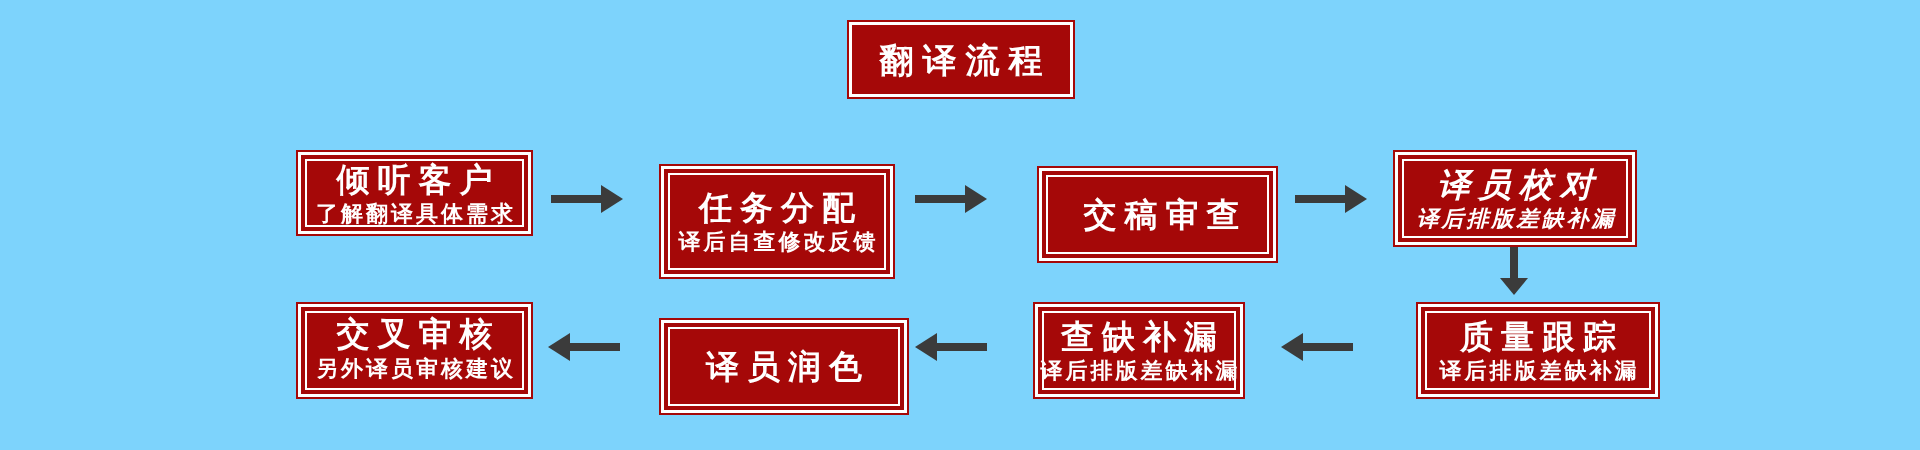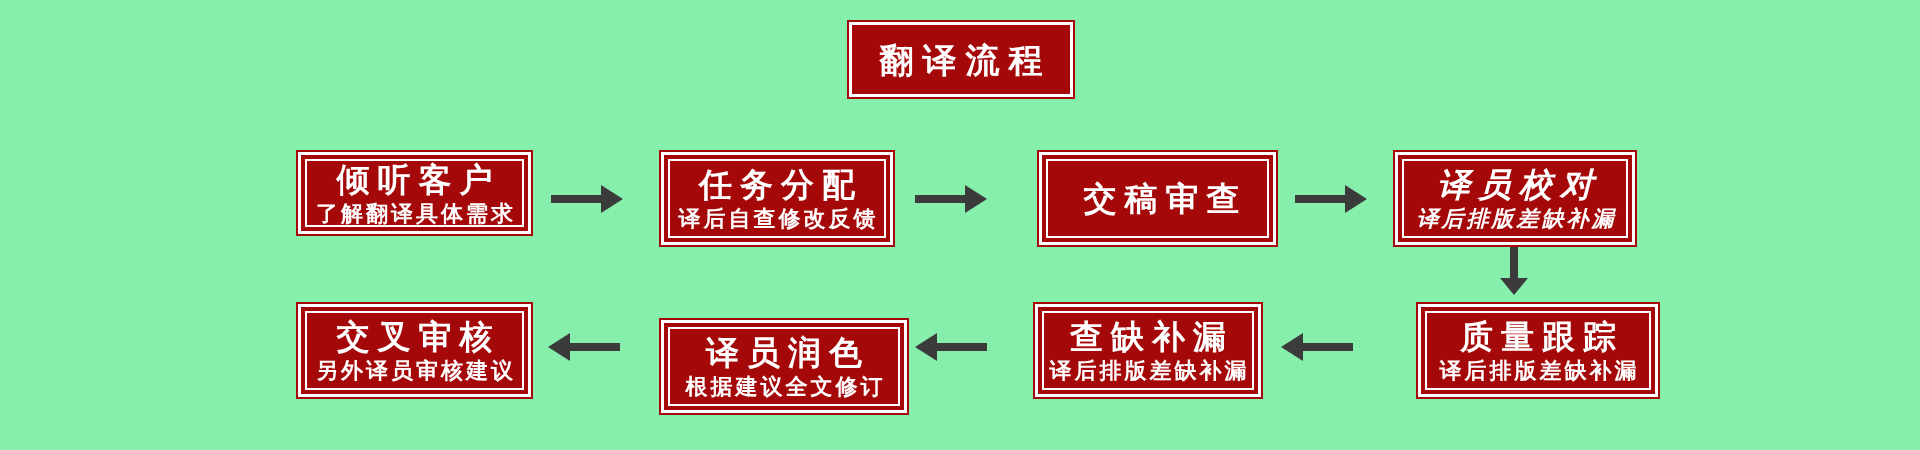--- a/index.html
+++ b/index.html
@@ -5,21 +5,21 @@
   html, body {
     margin: 0;
     padding: 0;
     background: #ebebeb;
     font-family: "Liberation Sans", sans-serif;
   }
   .canvas {
     position: relative;
     width: 1920px;
     height: 450px;
-    background: #86efac;
+    background: #7dd3fc;
     overflow: hidden;
   }
   
   .fbox {
     position: absolute;
     box-sizing: border-box;
     background: #a50808;
     border: 3px solid #ffffff;
     outline: 2px solid #a50808;
     outline-offset: 0px;
@@ -51,27 +51,27 @@
     line-height: 27px;
     letter-spacing: 3px;
     margin-right: -3px;
     white-space: nowrap;
   }
   .title-box .main { font-size: 34px; letter-spacing: 9px; margin-right: -9px; }
 
   
   .title-box { left: 849px;  top: 22px;  width: 224px; height: 75px; }
   .p1 { left: 298px;  top: 152px; width: 233px; height: 82px; }
-  .p2 { left: 661px;  top: 152px; width: 232px; height: 93px; }
-  .p3 { left: 1039px; top: 152px; width: 237px; height: 93px; padding-left: 8px; }
+  .p2 { left: 661px;  top: 166px; width: 232px; height: 111px; }
+  .p3 { left: 1039px; top: 168px; width: 237px; height: 93px; padding-left: 8px; }
   .p4 { left: 1395px; top: 152px; width: 240px; height: 93px; font-style: italic; }
   .p5 { left: 1397px; top: 304px; width: 240px; height: 93px; margin-left: 21px; }
-  .p6 { left: 1035px; top: 304px; width: 226px; height: 93px; }
+  .p6 { left: 1035px; top: 304px; width: 208px; height: 93px; }
   .p7 { left: 661px;  top: 304px; width: 246px; height: 93px; margin-top: 16px; }
-  .p8 { left: 298px;  top: 304px; width: 233px; height: 93px; }
+  .p8 { left: 298px;  top: 304px; width: 233px; height: 93px; font-family: Liberation Mono, monospace; }
 
   
   .arrow-h {
     position: absolute;
     display: flex;
     align-items: center;
     height: 28px;
   }
   .arrow-h .shaft { height: 8px; background: #3b3b3b; flex: 1; }
   .arrow-h .head-right {
@@ -137,21 +137,20 @@
   <div class="fbox step p5">
     <span class="main">质量跟踪</span>
     <span class="sub">译后排版差缺补漏</span>
   </div>
   <div class="fbox step p6">
     <span class="main">查缺补漏</span>
     <span class="sub">译后排版差缺补漏</span>
   </div>
   <div class="fbox step p7">
     <span class="main">译员润色</span>
-    <span class="sub">根据建议全文修订</span>
   </div>
   <div class="fbox step p8">
     <span class="main">交叉审核</span>
     <span class="sub">另外译员审核建议</span>
   </div>
 
   <div class="arrow-h a1">
     <div class="shaft"></div>
     <div class="head-right"></div>
   </div>

